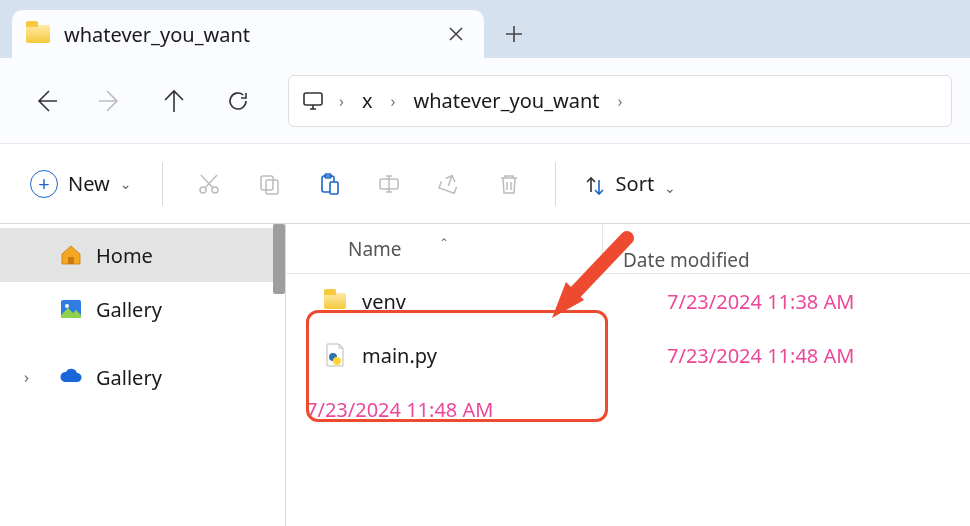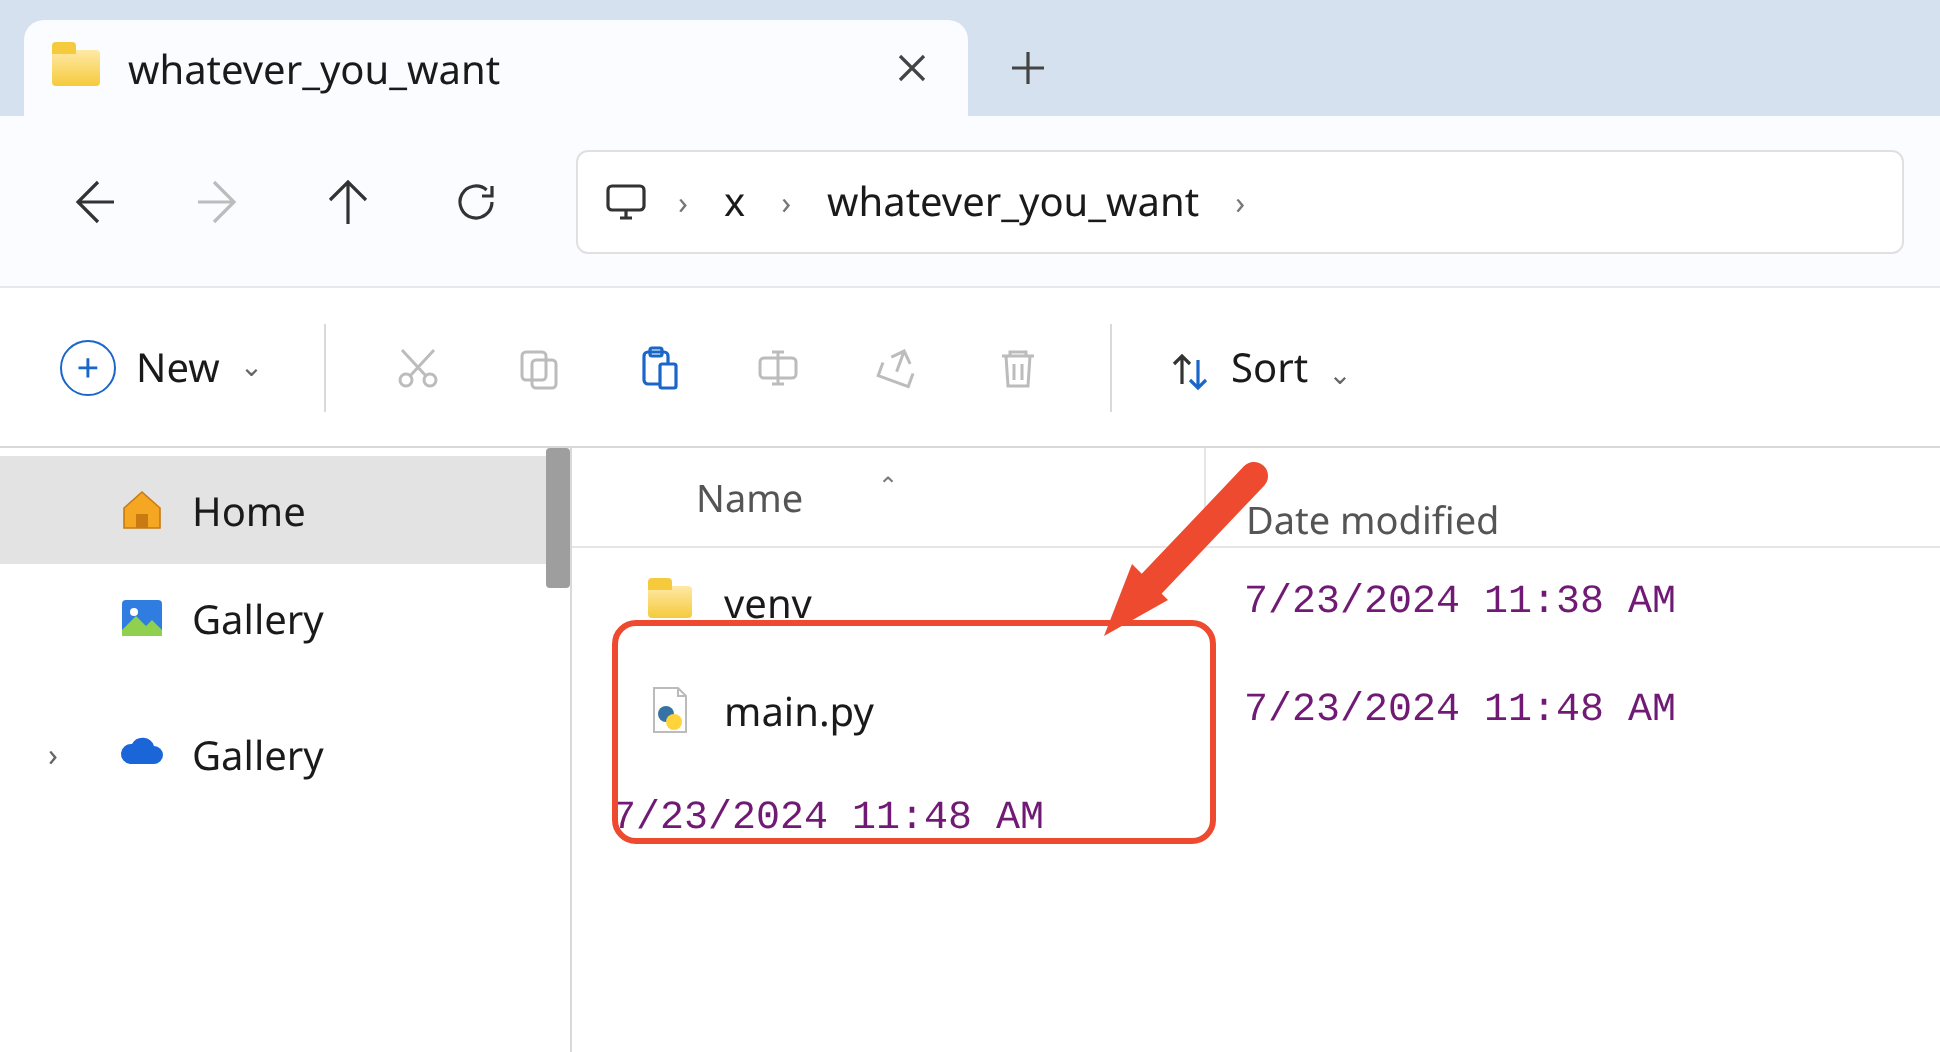--- a/index.html
+++ b/index.html
@@ -42,24 +42,24 @@
   .side-item .side-icon { width:26px; height:26px; display:flex; align-items:center; justify-content:center; }
   .side-item.has-exp { padding-left:24px; }
   .exp-chev { width:22px; color:#666; font-size:16px; }
 
   .content { flex:1; position:relative; }
   .cols { display:flex; height:50px; align-items:center; border-bottom:1px solid #e6e6e6; color:#555; font-size:19px; }
   .col-name { width: 316px; padding-left:62px; position:relative; }
   .col-sort { position:absolute; top:-2px; left:50%; transform:translateX(-50%); font-size:12px; color:#777; }
   .col-date { flex:1; padding-left:20px; border-left:1px solid #e6e6e6; height:100%; display:flex; align-items:flex-end; }
 
-  .filerow { display:flex; height:54px; align-items:center; font-size:20px; }
+  .filerow { display:flex; height:54px; align-items:center; font-size:20px;gap:45px; }
   .fr-name { width:316px; padding-left:36px; display:flex; align-items:center; gap:14px; }
   .fr-icon { width:26px; height:26px; display:flex; align-items:center; justify-content:center; }
-  .fr-date { flex:1; padding-left:20px; color:#701a75;font-family:Liberation Mono, monospace; }
+  .fr-date { flex:1; padding-left:20px; color:#ec4899; }
 
   .highlight-box { position:absolute; left:20px; top:86px; width:302px; height:112px; border:3px solid #ee4a2f; border-radius:12px; pointer-events:none; }
   .arrow-annot { position:absolute; left:246px; top:6px; width:110px; height:90px; pointer-events:none; }
 
   svg { display:block; }
 </style>
 </head>
 <body>
 
 <div class="tabbar">

